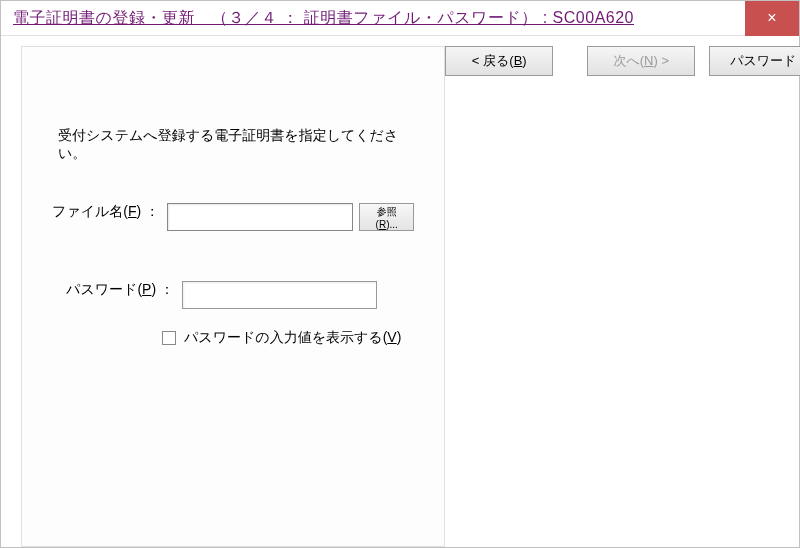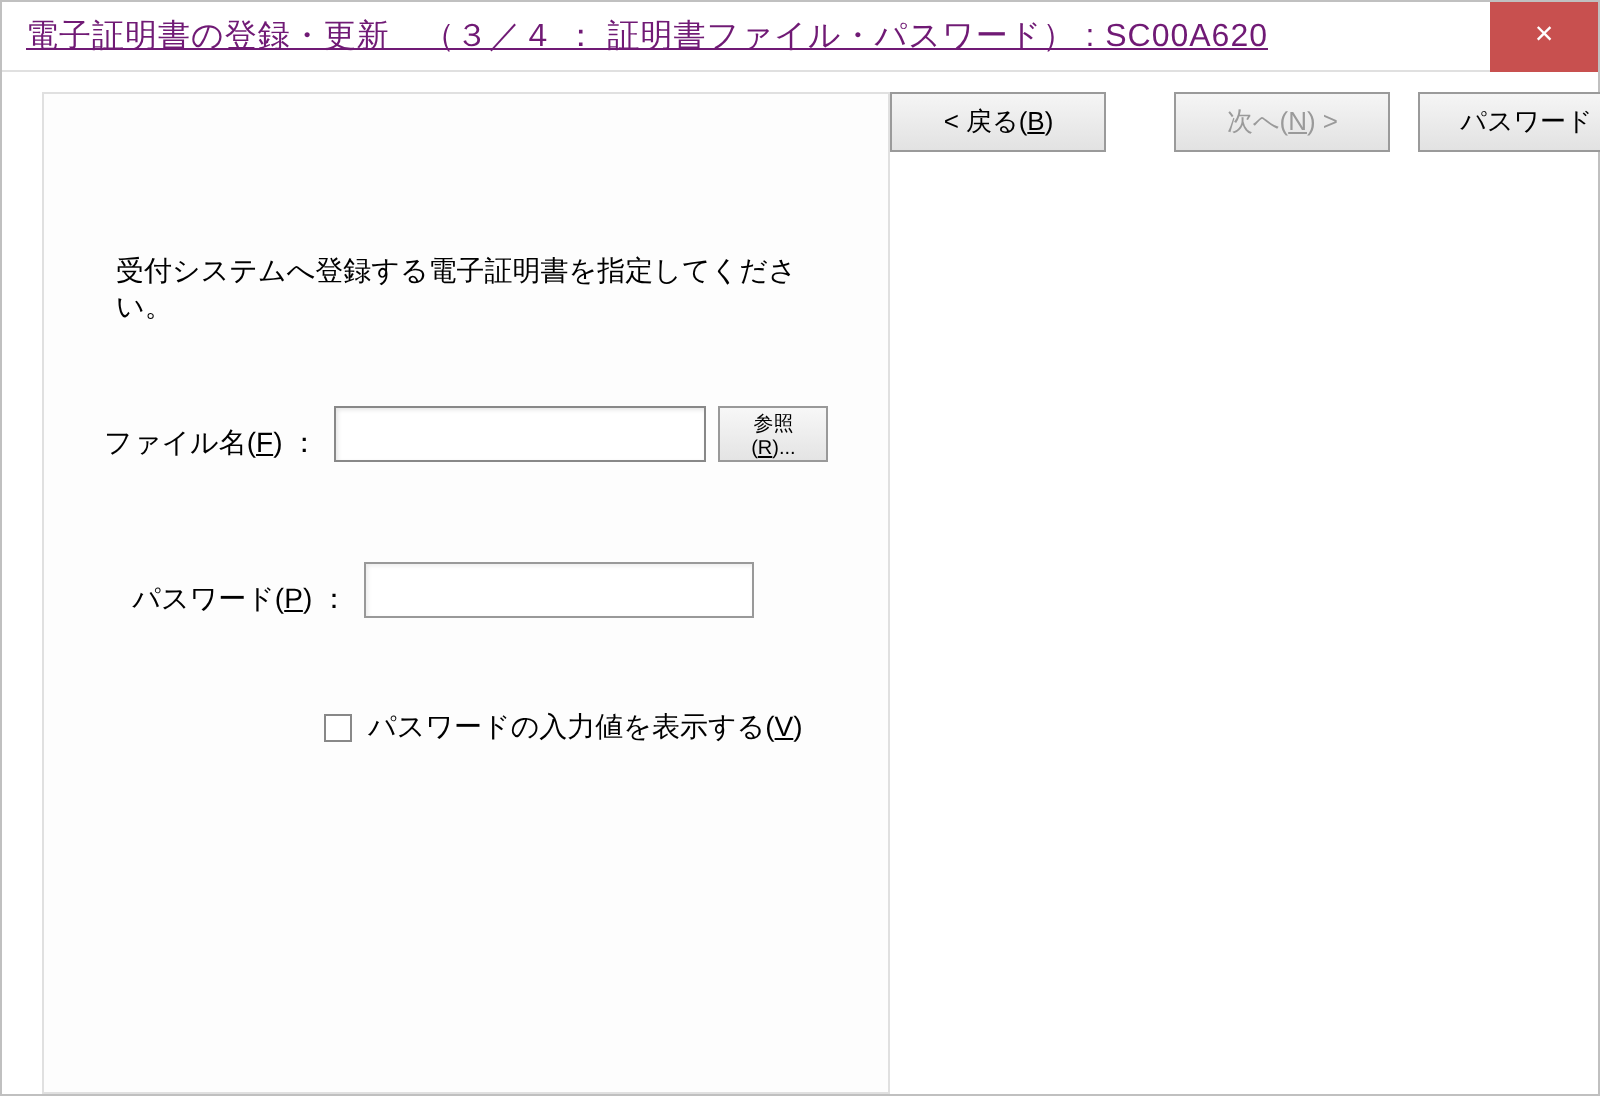--- a/index.html
+++ b/index.html
@@ -58,21 +58,21 @@
   flex: 1;
   position: relative;
 }
 .instruction {
   font-size: 14px;
   margin-bottom: 40px;
   margin-left: 6px;
 }
 .form-row {
   display: flex;
-  align-items: flex-end;
+  align-items: flex-start;
   margin-bottom: 50px;
 }
 .form-label {
   width: 130px;
   text-align: right;
   font-size: 14px;
   padding-right: 8px;
 }
 .file-input {
   flex: 1;
@@ -167,21 +167,21 @@
         <div class="form-label">
           <span>ファイル名(</span><span class="underline-accel">F</span><span>) ：</span>
         </div>
         <input type="text" class="file-input" value="" style="">
         <button class="browse-btn">
           <span>参照(</span><span class="underline-accel">R</span><span>)...</span>
         </button>
       </div>
 
 
-      <div class="form-row" style="margin-bottom:72px;">
+      <div class="form-row" style="margin-bottom:46px;">
         <div class="form-label">
           <span>パスワード(</span><span class="underline-accel">P</span><span>) ：</span>
         </div>
         <input type="password" class="pw-input" value="" style="">
       </div>
 
       <div class="checkbox-row">
         <span class="checkbox-box"></span>
         <span>
           <span>パスワードの入力値を表示する(</span><span class="underline-accel">V</span><span>)</span>

